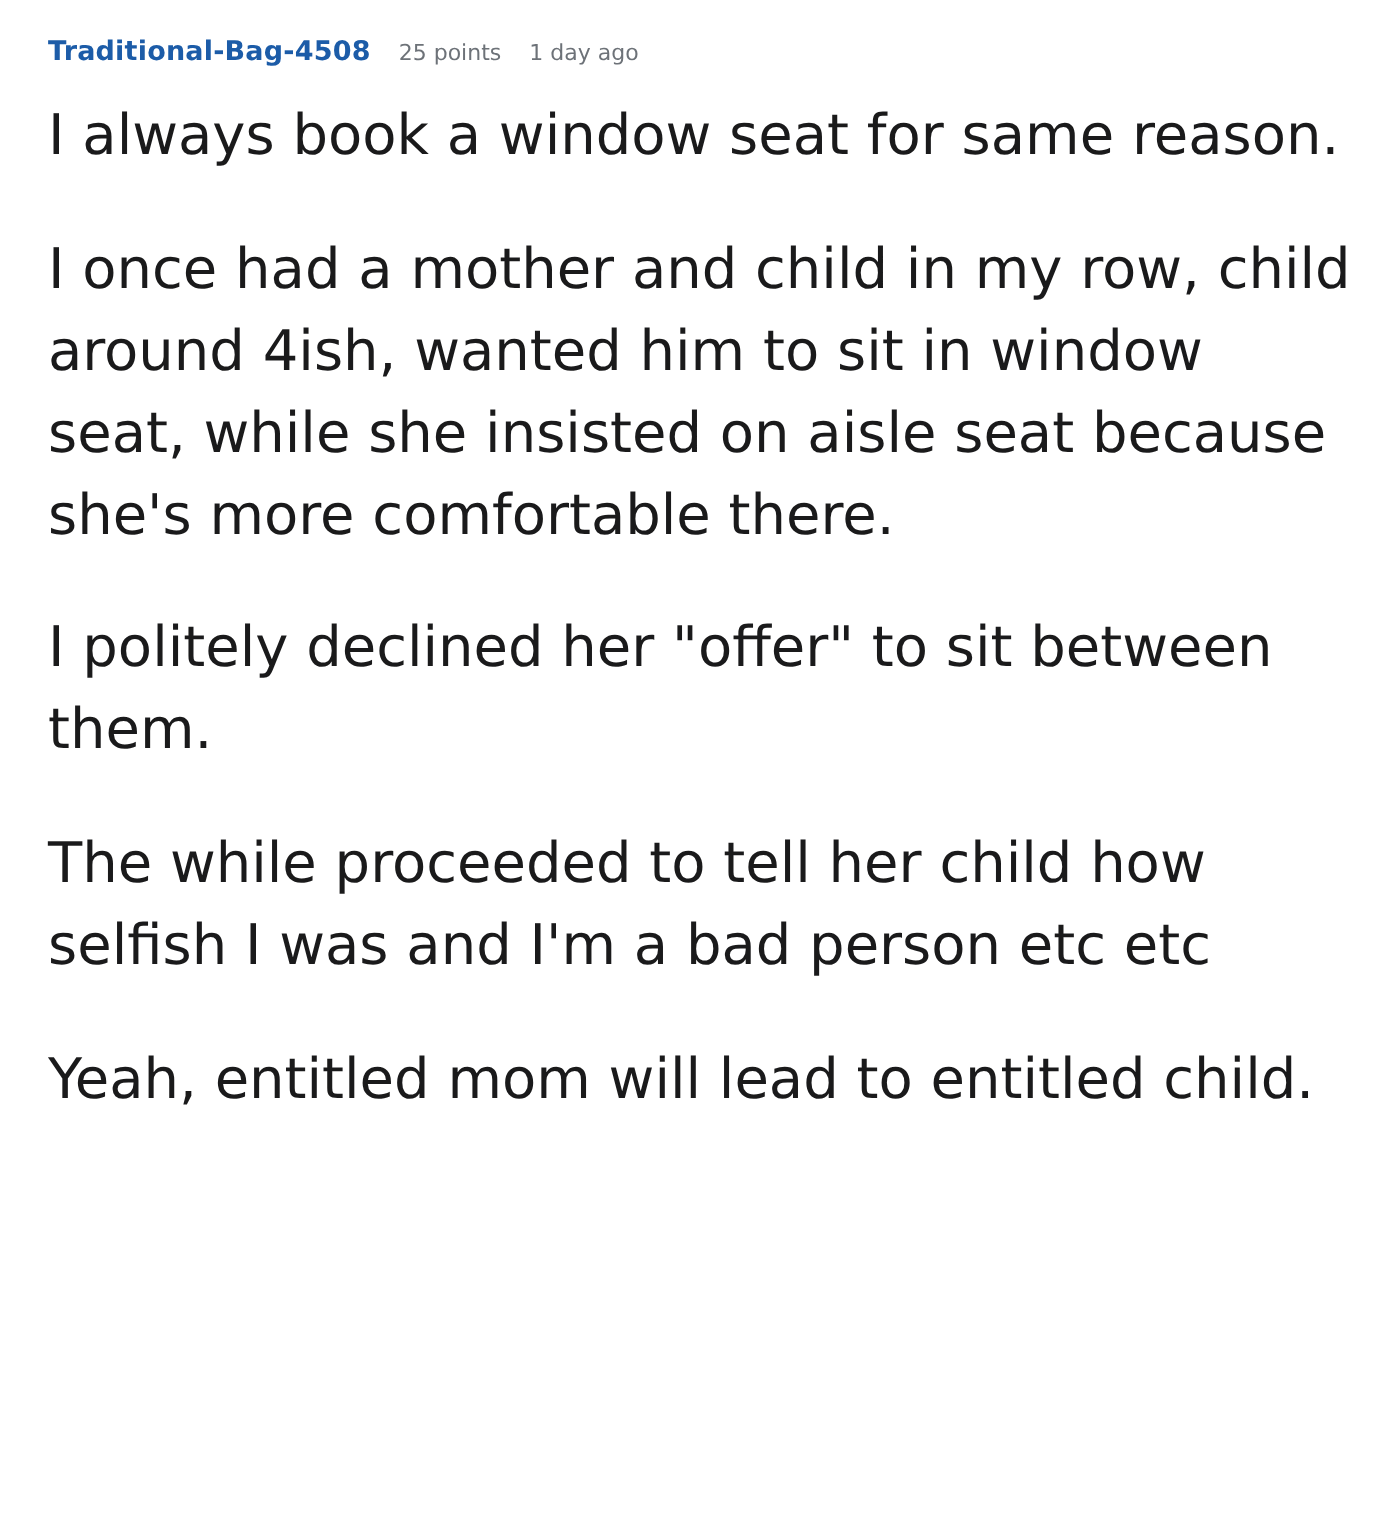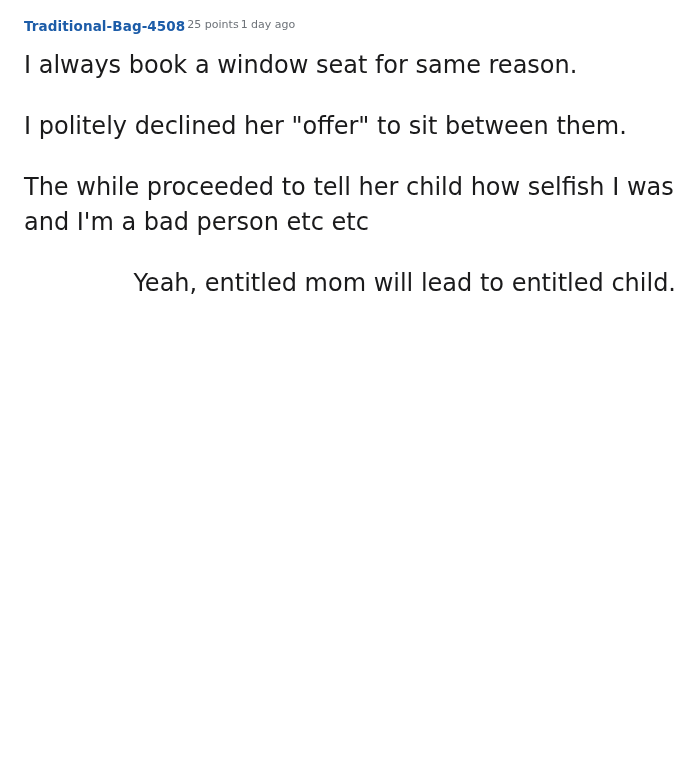--- a/index.html
+++ b/index.html
@@ -14,60 +14,60 @@
     color: #1a1a1b;
     overflow: hidden;
   }
   .comment {
     padding: 18px 24px 0 24px;
     box-sizing: border-box;
     width: 700px;
   }
   .meta {
     display: flex;
-    align-items: flex-start;
-    gap: 2px;
+    align-items: center;
+    gap: 14px;
     margin-bottom: 14px;
     white-space: nowrap;
   }
   .author {
     font-size: 13.5px;
     font-weight: bold;
     color: #1c5ca8;
     letter-spacing: 0.1px;
   }
   .points, .age {
     font-size: 11px;
     color: #6d7278;
   }
   .body {
-    font-size: 24px;
+    font-size: 28px;
     line-height: 1.46;
     color: #1a1a1b;
     font-weight: 400;
   }
   .para {
     margin: 0 0 26px 0;
   }
   .para:last-child {
     margin-bottom: 0;
-    text-align: right;
   }
 </style>
 </head>
 <body>
 
 <div class="comment">
 
   <div class="meta">
     <span class="author">Traditional-Bag-4508</span>
     <span class="points">25 points</span>
     <span class="age">1 day ago</span>
   </div>
 
   <div class="body">
     <p class="para">I always book a window seat for same reason.</p>
+    <p class="para">I once had a mother and child in my row, child around 4ish, wanted him to sit in window seat, while she insisted on aisle seat because she's more comfortable there.</p>
     <p class="para">I politely declined her "offer" to sit between them.</p>
     <p class="para">The while proceeded to tell her child how selfish I was and I'm a bad person etc etc</p>
     <p class="para">Yeah, entitled mom will lead to entitled child.</p>
   </div>
 
 </div>
 
 </body></html>

